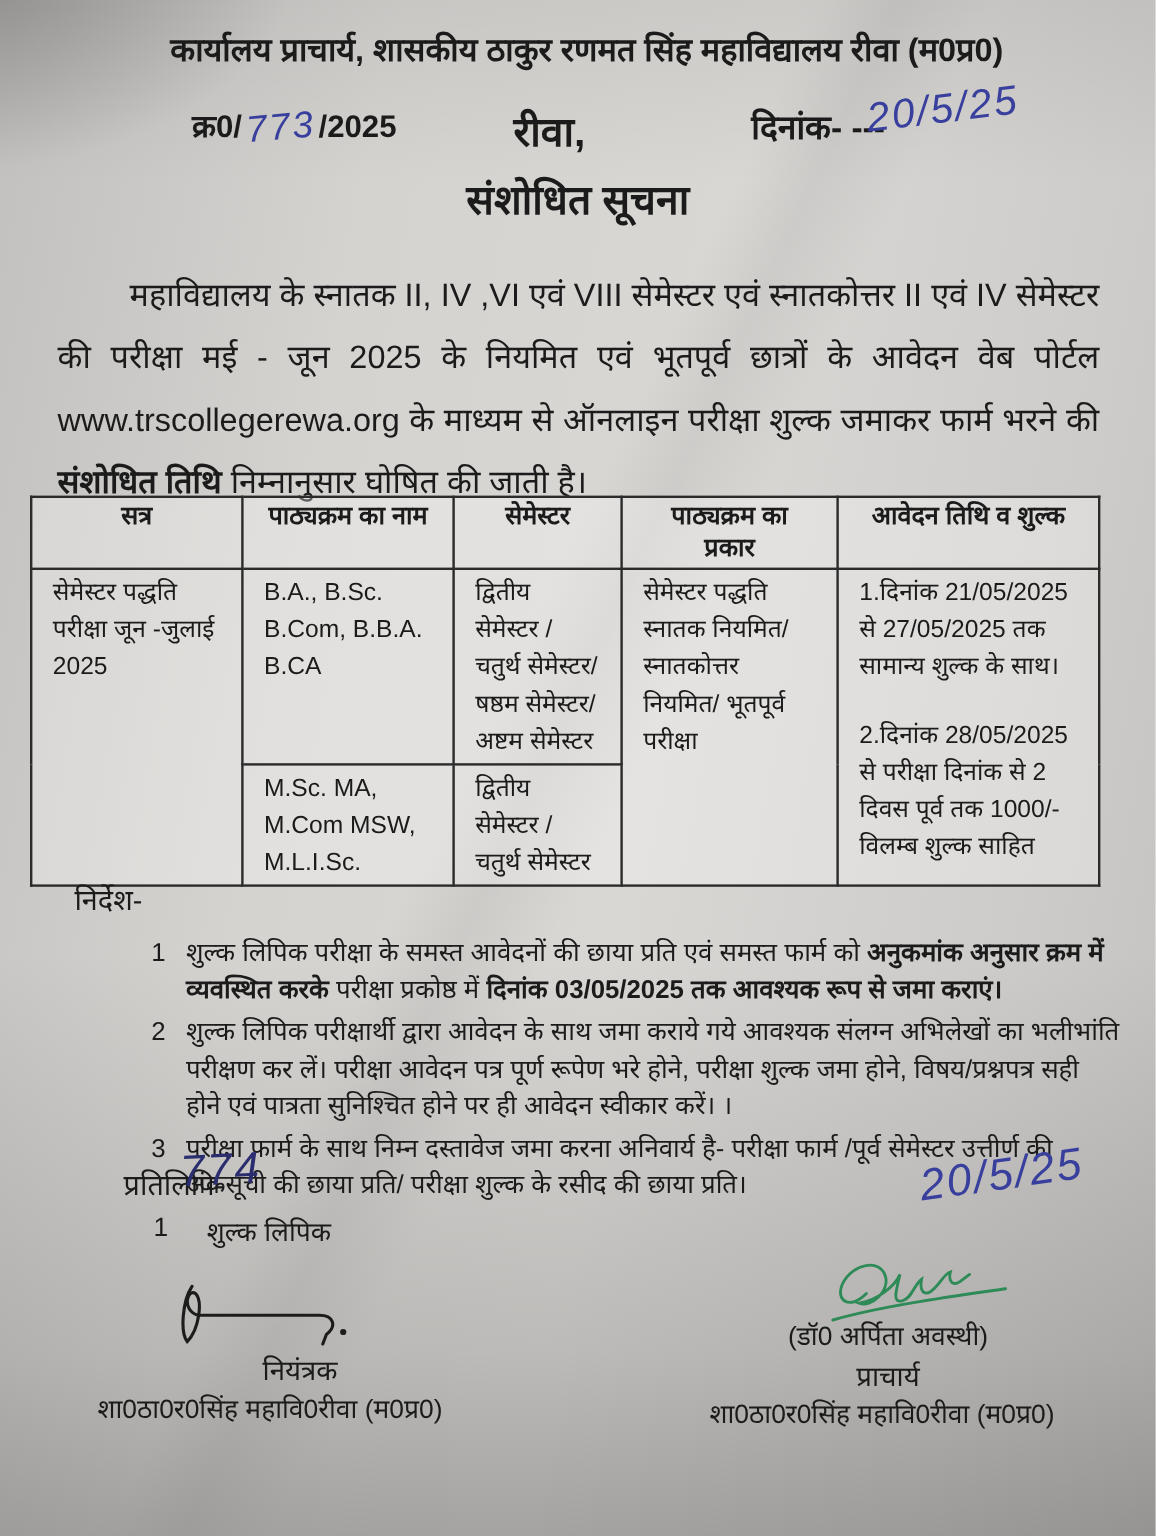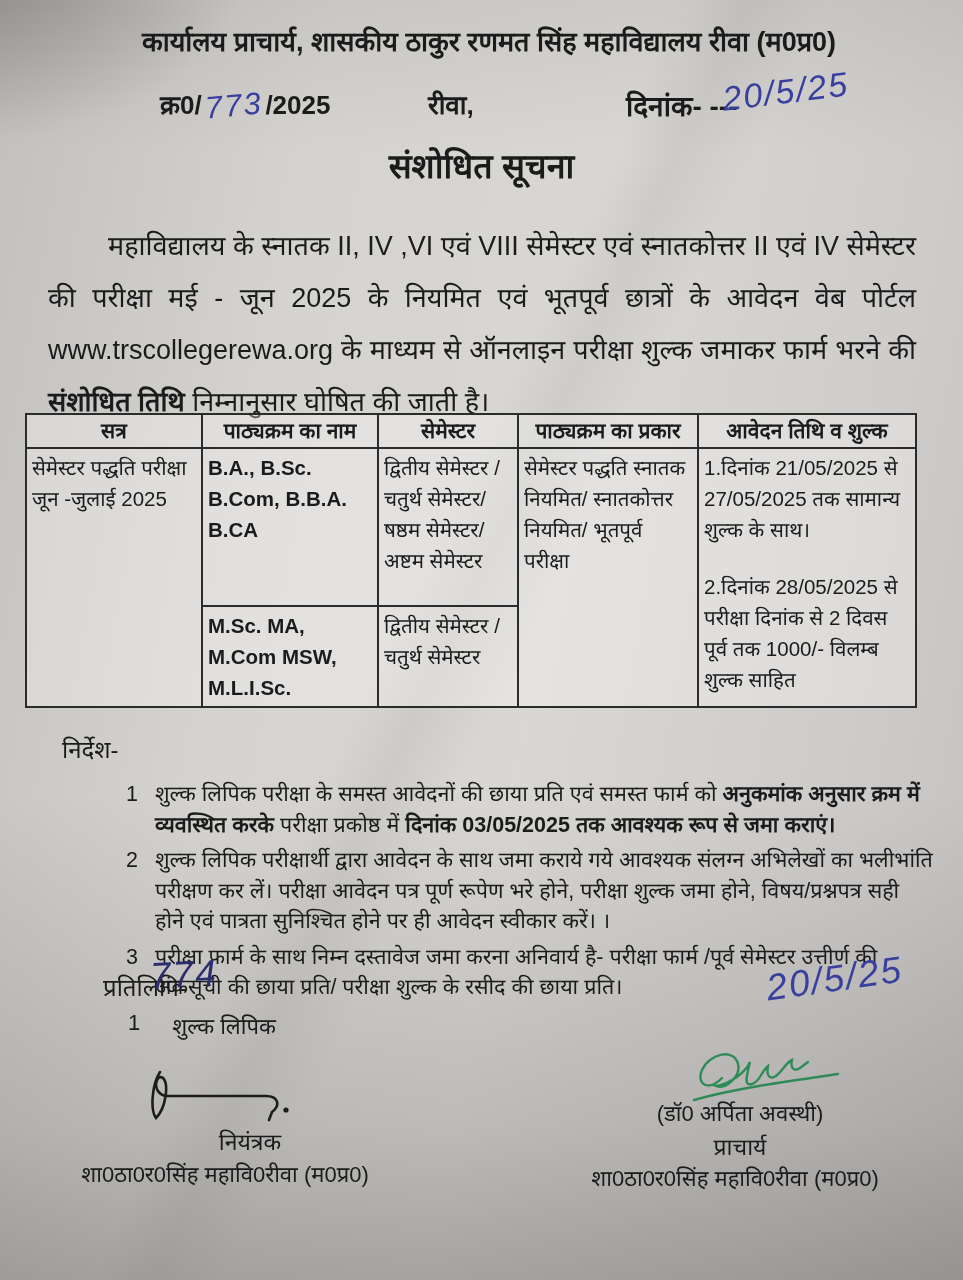--- a/index.html
+++ b/index.html
@@ -26,21 +26,21 @@
     position:absolute; top:86px; left:160px;
     font-size:26px; font-weight:bold;
     display:flex; align-items:baseline;
   }
   .handwriting {
     font-style:italic; font-weight:400;
     color:#383f9d;
     letter-spacing:2px;
   }
   .hw-ref { font-size:31px; display:inline-block; transform:rotate(-5deg); margin:0 3px; position:relative; top:2px; }
-  .place-label { position:absolute; top:86px; left:428px; font-size:26px; font-weight:bold;text-align:right; }
+  .place-label { position:absolute; top:86px; left:428px; font-size:34px; font-weight:bold;text-align:right; }
   .date-label  { position:absolute; top:86px; left:626px; font-size:28px; font-weight:bold; }
   .hw-date-top {
     position:absolute; top:72px; left:722px;
     font-size:34px; transform:rotate(-7deg);
   }
   .notice-title {
     position:absolute; top:142px; left:0; width:100%;
     text-align:center; font-size:34px; font-weight:bold;
   }
   .intro-para {
@@ -50,32 +50,32 @@
   .bold-inline { font-weight:bold; }
 
   table.notice-table {
     position:absolute; top:413px; left:25px;
     border-collapse:collapse;
     background:rgba(255,255,255,0.30);
   }
   .notice-table th, .notice-table td {
     border:2px solid #2b2b2b;
     vertical-align:top;
-    font-size:20.5px; padding:3px 5px;
+    font-size:20.5px; padding:3px 17px;
     line-height:31px;
   }
   .notice-table th { font-weight:600; font-size:21px; height:34px; line-height:26px; }
   .row-courses-ug { height:158px; }
   .row-courses-pg { height:100px; }
   .col-session  { width:176px; }
   .col-course   { width:176px; }
   .col-sem      { width:140px; }
   .col-type     { width:180px; }
   .col-fee      { width:218px; }
-  .course-cell  { font-weight:bold; padding-top:5px; }
+  .course-cell  { font-weight:normal; padding-top:5px; }
   .fee-cell     { text-align:left; padding:4px 8px; }
   .fee-p2       { margin-top:26px; }
 
   .nirdesh-heading { position:absolute; top:732px; left:62px; font-size:24px; }
   .inst-list { position:absolute; top:779px; left:126px; width:808px; font-size:21.5px; line-height:30.5px; }
   .inst-item { display:flex; gap:17px; margin-bottom:5px; }
   .inst-num  { flex:0 0 auto; }
 
   .copy-label { position:absolute; top:970px; left:55px; font-size:24px;margin-left:48px; }
   .hw-copy-no {

